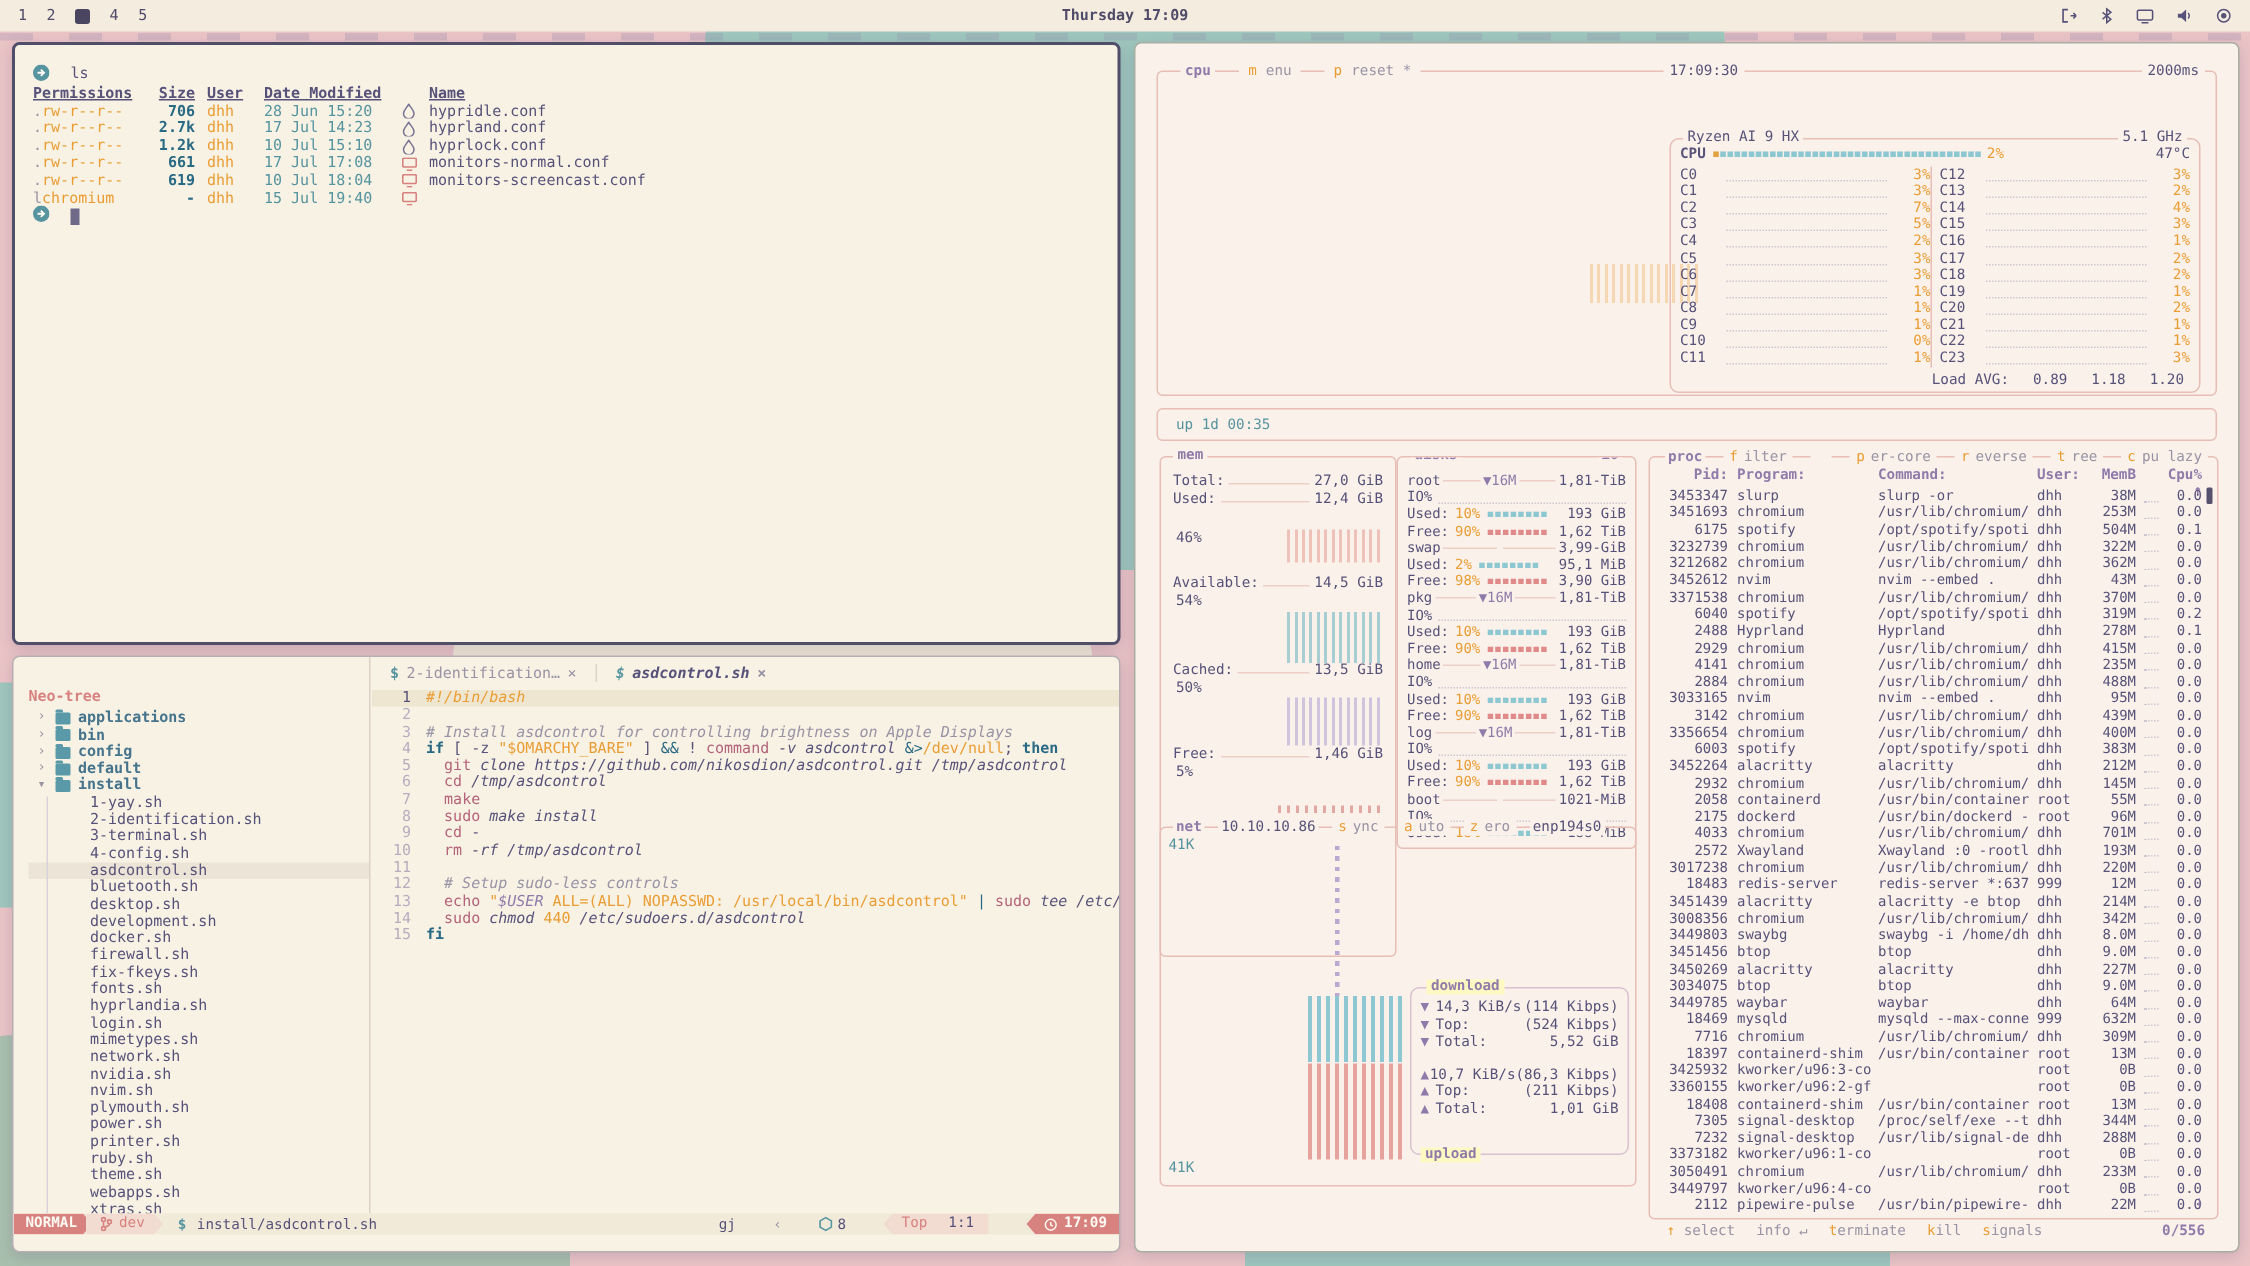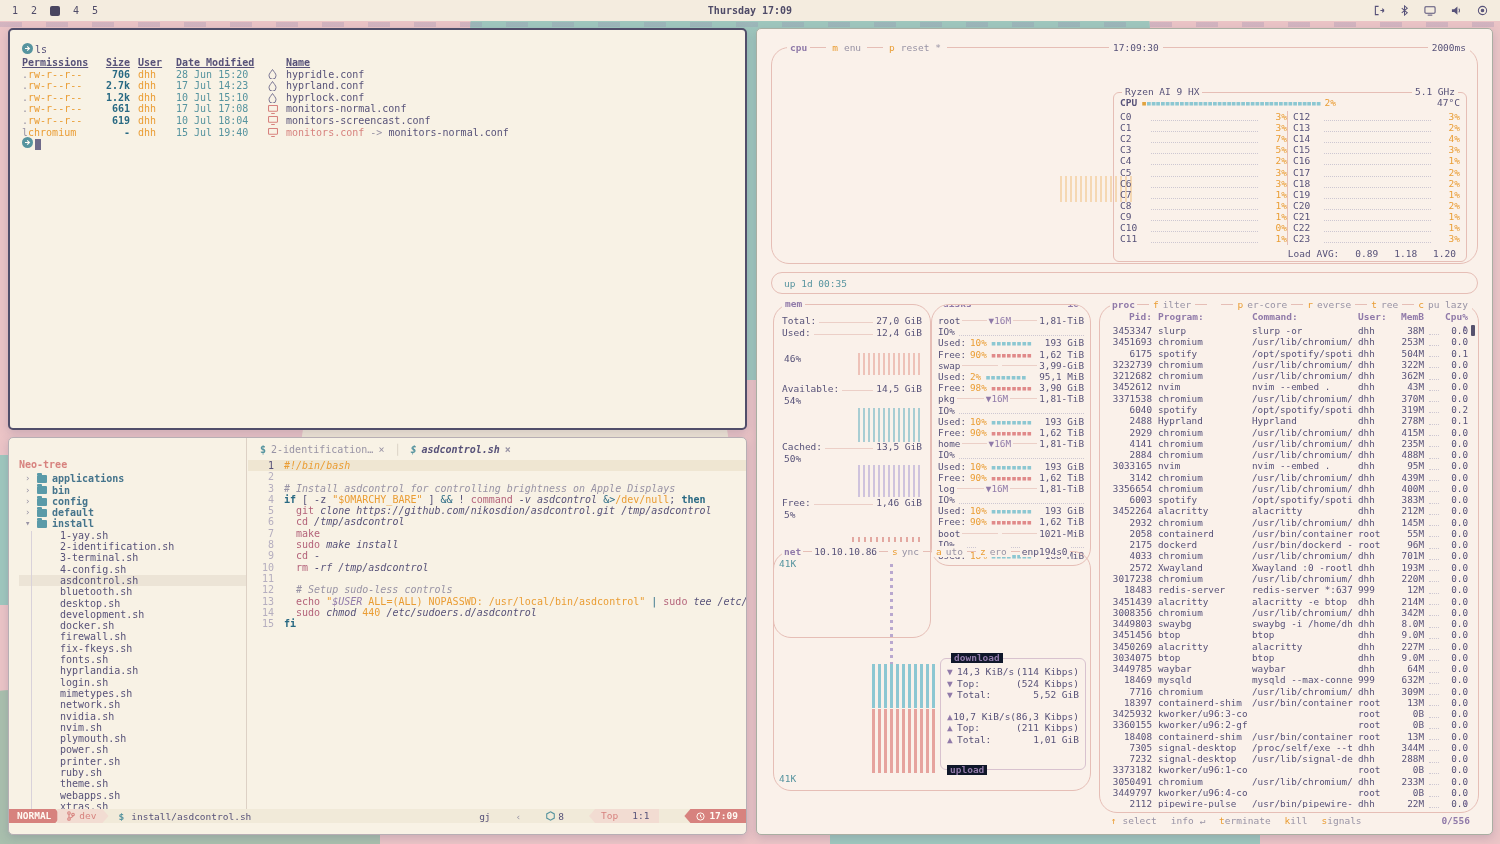--- a/index.html
+++ b/index.html
@@ -23,21 +23,21 @@
   .clock{position:absolute;left:50%;transform:translateX(-50%);font-weight:bold;font-size:10px}
   .tray{display:flex;gap:15px;align-items:center}
   .tray svg{display:block}
   
   .win{position:absolute;border-radius:5px;box-sizing:border-box;box-shadow:0 3px 10px rgba(87,82,121,.22)}
   .win-ls{left:8px;top:28px;width:739px;height:402px;background:#f8f2e5;border:2px solid #514e6a}
   .win-nvim{left:8px;top:437px;width:739px;height:398px;background:#f8f2e5;border:1.5px solid #b7aeb4;overflow:hidden}
   .win-btop{left:756px;top:28px;width:737px;height:807px;background:#faf1ea;border:1.5px solid #a9aea2;overflow:hidden}
   
   .lsc{padding:14px 0 0 12px;line-height:11.6px;font-size:10px}
-  .promptline{display:flex;align-items:center;gap:2px;height:12px;margin-bottom:1px}
+  .promptline{display:flex;align-items:center;gap:14px;height:12px;margin-bottom:1px}
   .cursor{display:inline-block;width:6px;height:11px;background:#575279;opacity:.85}
   .lsrow,.lshead{display:flex;height:11.6px;align-items:center}
   .c-perm{width:66px}.c-size{width:42px;text-align:right}.c-user{width:30px;padding-left:8px}
   .c-date{width:86px;padding-left:8px}.c-icon{width:18px;padding-left:6px;display:flex;align-items:center}
   .c-name{flex:1;white-space:pre}
   .lshead span{font-weight:bold;text-decoration:underline;color:#575279}
   .lshead .c-icon{text-decoration:none}
   .perm1{color:#9893a5}.perm2{color:#ea9d34}
   .c-size{color:#286983;font-weight:bold}.c-user{color:#ea9d34}.c-date{color:#56949f}
   .name-link .nm{color:#d7827e}.nm{color:#575279}.lnk{color:#575279}
@@ -83,21 +83,21 @@
   .sl-right{margin-left:auto;display:flex;align-items:center;gap:25px}
   .sl-keys{color:#575279}.sl-sep{color:#9893a5}
   .sl-lsp{display:flex;align-items:center;gap:3px}
   .seg-pos{background:#f2dcd2;height:14px;line-height:14px;padding:0 10px 0 12px;display:flex;gap:14px;
     clip-path:polygon(6px 0,100% 0,100% 100%,6px 100%,0 50%)}
   .seg-pos .post{color:#d7827e}
   .seg-time{background:#d7827e;color:#fffaf3;font-weight:bold;height:14px;line-height:14px;padding:0 8px 0 12px;
     display:flex;align-items:center;gap:4px;clip-path:polygon(6px 0,100% 0,100% 100%,6px 100%,0 50%)}
   
   .btop{position:absolute;inset:0;font-size:9.5px;color:#575279}
-  .bbox{position:absolute;border:1px solid #e6beb6;border-radius:18px;box-sizing:border-box}
+  .bbox{position:absolute;border:1px solid #e6beb6;border-radius:4px;box-sizing:border-box}
   .blabel{position:absolute;top:-6px;background:#faf1ea;padding:0 3px;line-height:10px;white-space:pre}
   .bname{color:#907aa9;font-weight:bold}
   .hotkey{color:#ea9d34}.muted{color:#9893a5}
   .topbar{position:absolute;top:13px;left:30px;display:flex;gap:16px;z-index:3}
   .topbar span{background:#faf1ea;padding:0 3px}
   .toptime{position:absolute;top:13px;left:352px;background:#faf1ea;padding:0 4px;z-index:3}
   .topms{position:absolute;top:13px;right:22px;background:#faf1ea;padding:0 4px;z-index:3}
   .cpu-box{left:14px;top:18px;right:14px;height:217px}
   .cpufaint{position:absolute;left:288px;top:128px;width:72px;height:26px;
     background:repeating-linear-gradient(90deg,rgba(234,157,52,.30) 0 2px,transparent 2px 5px)}
@@ -140,21 +140,21 @@
   .netlabels{position:absolute;top:-6px;left:8px;right:8px;display:flex;gap:9px;z-index:2}
   .netlabels span{background:#faf1ea;padding:0 2px}
   .scale{position:absolute;color:#56949f}
   .vdash{position:absolute;left:116px;top:12px;width:3px;height:100px;
     background:repeating-linear-gradient(180deg,#b9a8cf 0 3px,transparent 3px 7px)}
   .tealcols{position:absolute;left:98px;top:112px;width:66px;height:44px;
     background:repeating-linear-gradient(90deg,#8cc7d2 0 3px,transparent 3px 6px)}
   .rosecols{position:absolute;left:98px;top:157px;width:66px;height:64px;
     background:repeating-linear-gradient(90deg,#e6a39e 0 3px,transparent 3px 6px)}
   .iobox{position:absolute;left:166px;top:106px;width:144px;height:110px;border:1px solid #d8c2cf;border-radius:6px}
-  .iobox .blabel{background:#0f172a}
+  .iobox .blabel{background:#fef9c3}
   .iorow{display:flex;align-items:center;height:11.5px;padding:0 6px;white-space:pre}
   .iorow .dir{color:#907aa9;width:10px}
   .iorow .right{margin-left:auto}
   .iorows{padding-top:7px}
   .iogap{height:10px}
   .proc-box{left:342px;top:275px;width:380px;height:509px}
   .proclabels{position:absolute;top:-6px;left:10px;right:6px;display:flex;gap:12px;z-index:2}
   .proclabels span{background:#faf1ea;padding:0 2px;white-space:pre}
   .sp{flex:1}
   .phead{position:absolute;top:6px;left:6px;right:10px;display:flex;font-weight:bold;color:#907aa9}
@@ -324,21 +324,20 @@
             <span class="c-size">-</span>
             <span class="c-user">dhh</span>
             <span class="c-date">15 Jul 19:40</span>
             <span class="c-icon mon">
 
               <svg width="10" height="9" viewBox="0 0 11 10" class="ic-mon">
                 <rect x="0.5" y="0.5" width="10" height="6.5" rx="1" fill="none" stroke="#d7827e" stroke-width="1.2"></rect>
                 <path d="M3.5 9.5h4" stroke="#d7827e" stroke-width="1.2"></path>
               </svg>
             </span>
-            <span class="c-name name-link"><span class="nm">monitors.conf</span><span class="lnk-arrow"> -&gt; </span><span class="lnk">monitors-normal.conf</span></span>
           </div>
         </div>
       <div class="promptline">
         <span><svg width="11" height="11" viewBox="0 0 11 11">
               <circle cx="5.5" cy="5.5" r="5.5" fill="#56949f"></circle>
               <path d="M3 5.5h4M5.2 3.4 7.4 5.5 5.2 7.6" stroke="#fffaf3" stroke-width="1.2" fill="none"></path>
             </svg></span>
         <span class="cursor"></span>
       </div>
     </div>

